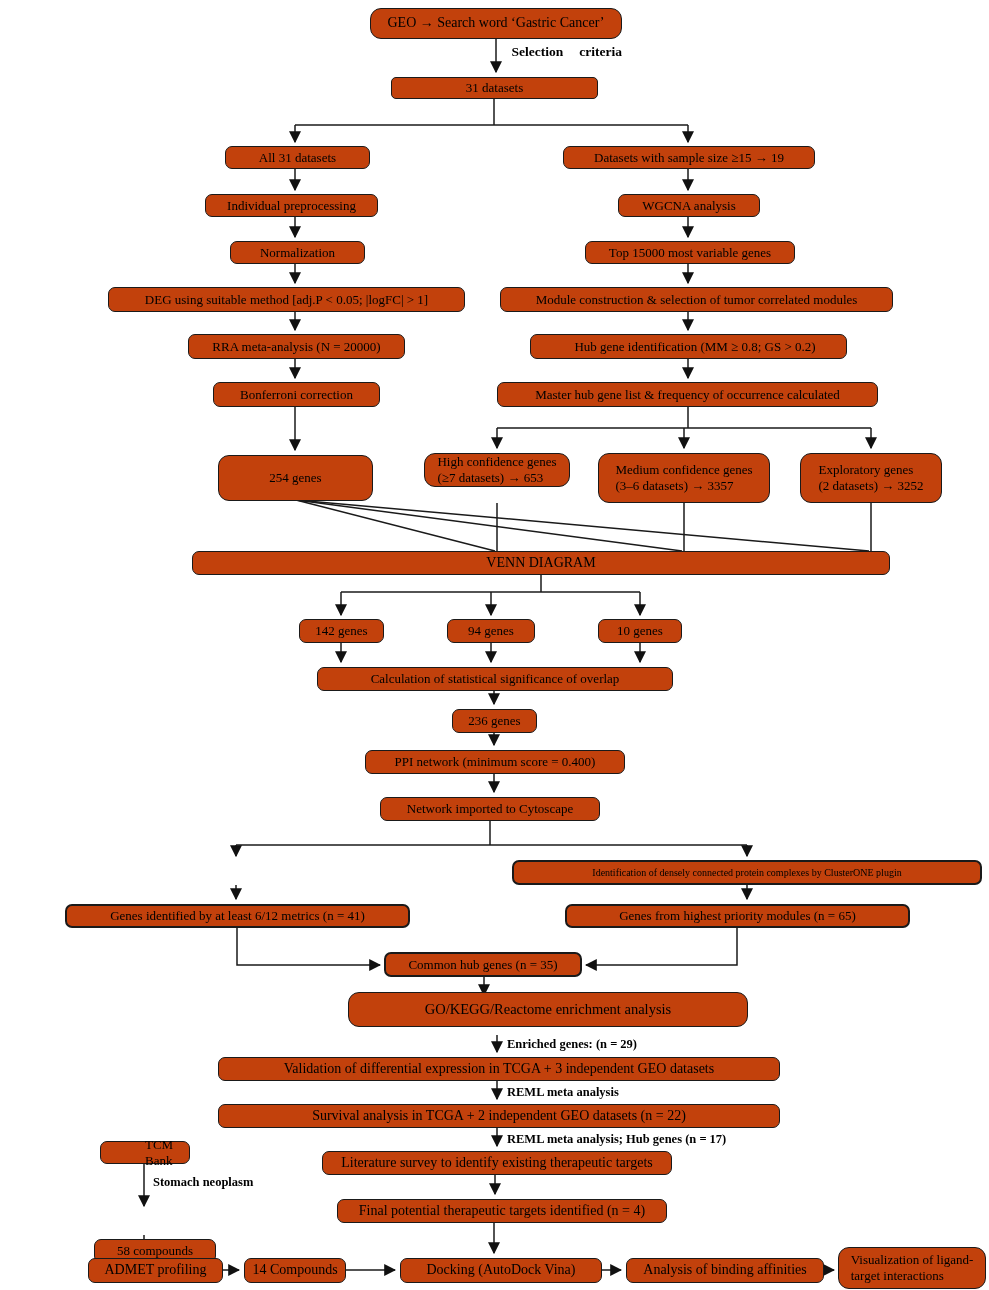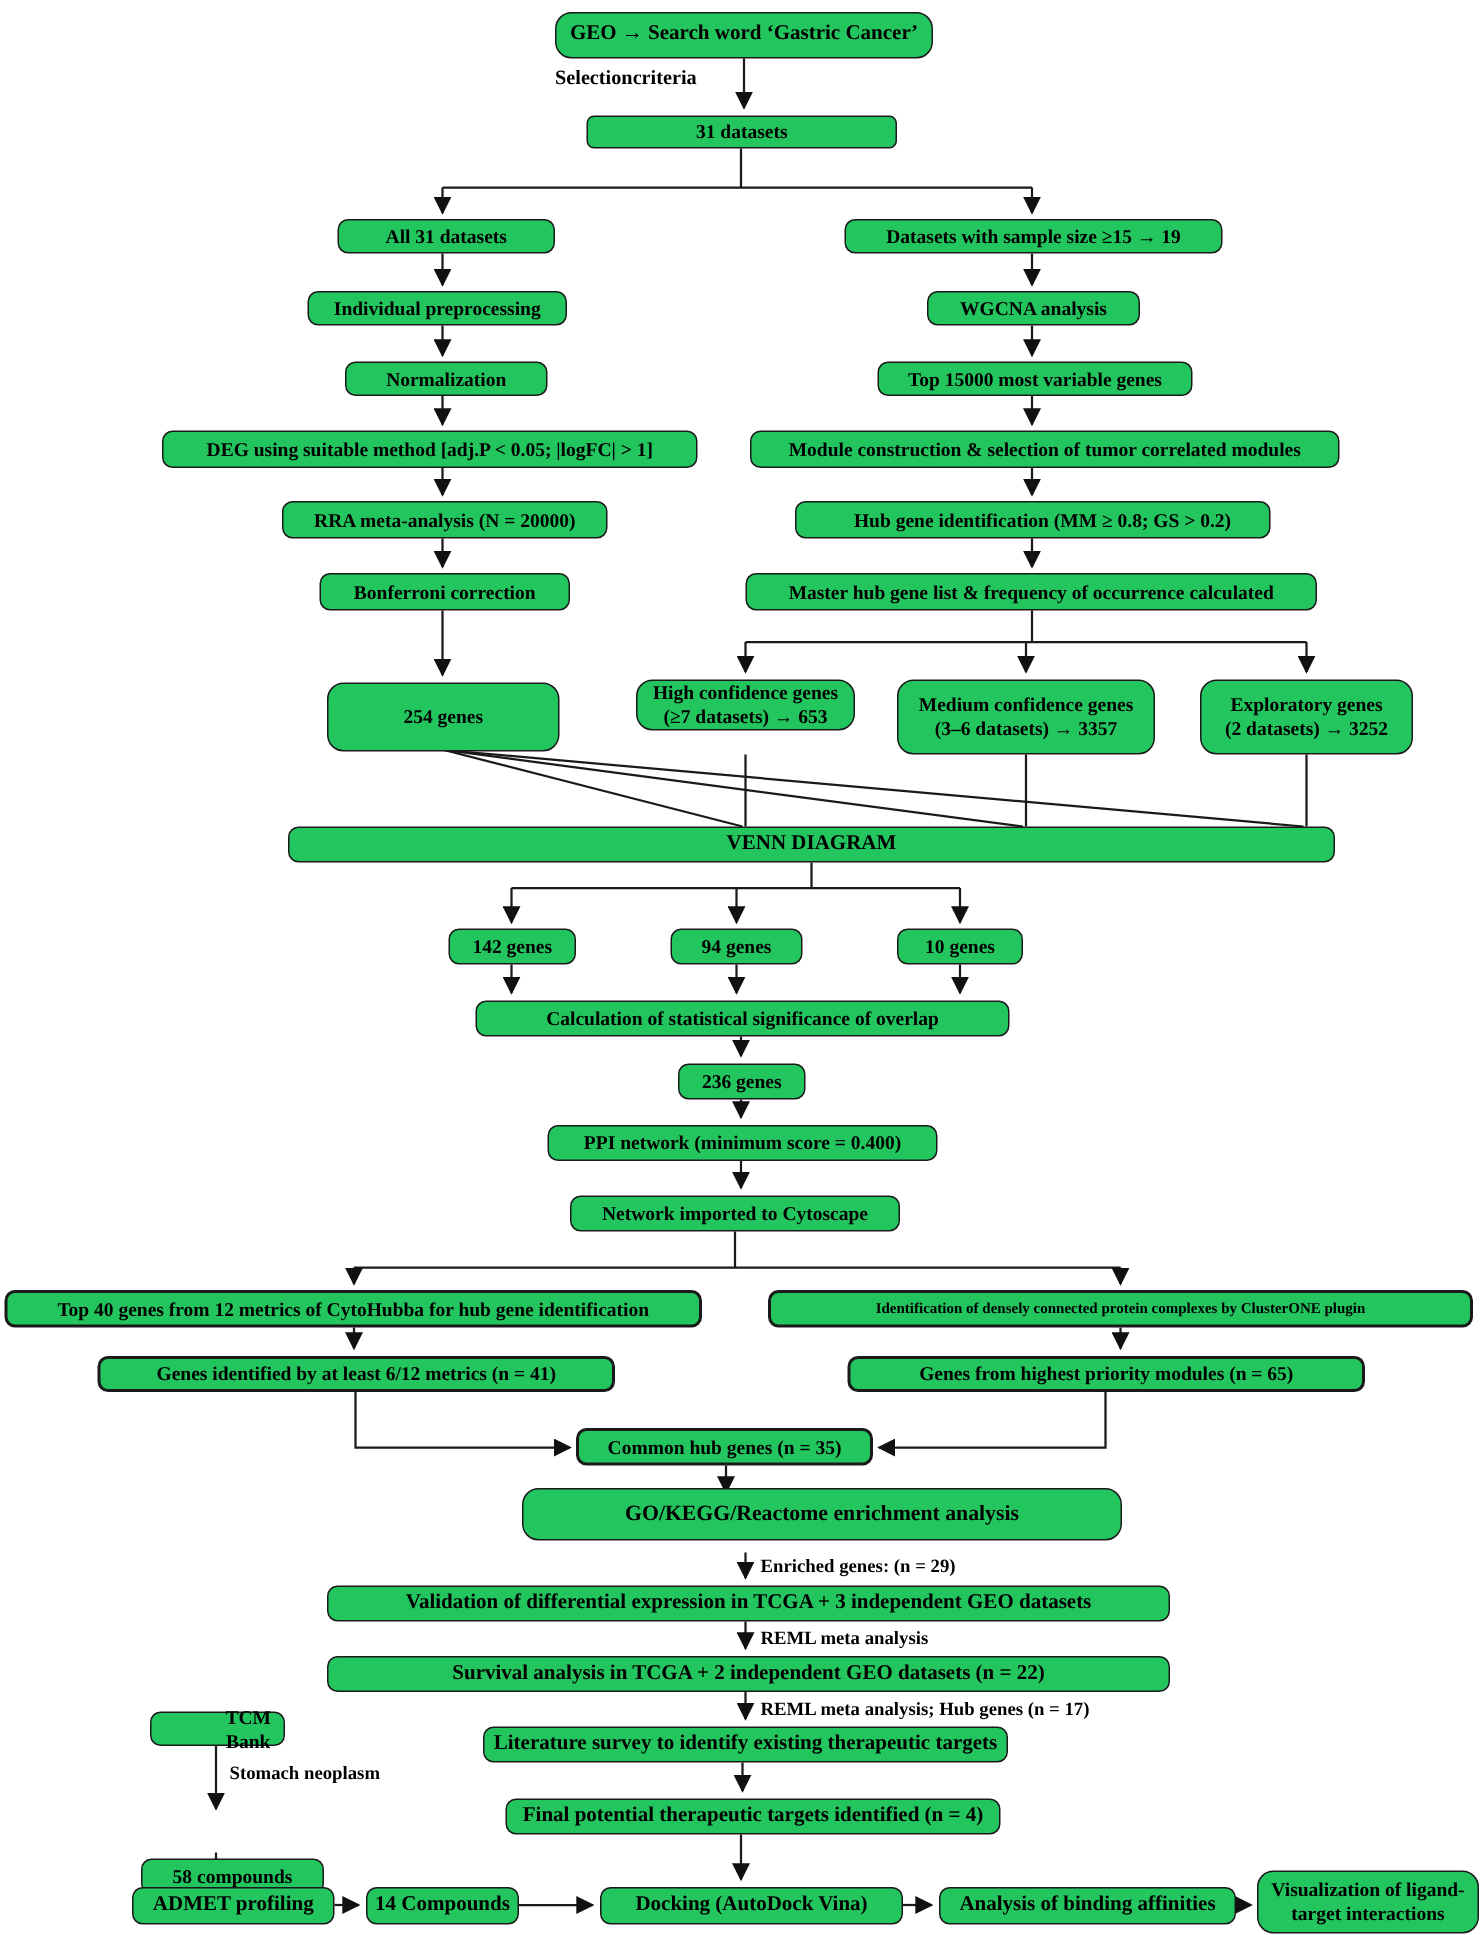--- a/index.html
+++ b/index.html
@@ -8,47 +8,47 @@
     width:989px;height:1290px;
     background:#ffffff;
     font-family:"Liberation Serif","DejaVu Serif",serif;
     color:#000;
     overflow:hidden;
   }
   #wires{position:absolute;left:0;top:0;width:989px;height:1290px;pointer-events:none;}
   .box{
     position:absolute;
     box-sizing:border-box;
-    background:#22c55e;
+    background:#c2410c;
     border:1.6px solid #1a1a1a;
     border-radius:7px;
     display:flex;align-items:center;justify-content:center;
-    text-align:center;
-    font-weight:bold;
+    text-align:left;
+    font-weight:normal;
     font-size:13px;
     line-height:1.2;
     white-space:pre-line;
     padding:0 3px;
     z-index:2;
   }
   .r10{border-radius:11px;}
   .thick{border-width:2px;}
   .fs12{font-size:10px;}
   .fs14{font-size:14px;}
   .fs15{font-size:14.5px;}
   .edge-label{
     position:absolute;
     font-weight:bold;
     font-size:12.5px;
     white-space:nowrap;
     z-index:3;
   }
   .sel-wrap{
     position:absolute;left:370px;top:44px;width:252px;
-    display:flex;justify-content:flex-start;gap:0;
+    display:flex;justify-content:flex-end;gap:16px;
     font-weight:bold;font-size:13.5px;z-index:1;
   }
 </style>
 </head>
 <body>
 
 <div id="canvas">
 
   <svg id="wires" width="989" height="1290" viewBox="0 0 989 1290" fill="none" stroke="#1a1a1a" stroke-width="1.5">
     <defs>
@@ -174,21 +174,20 @@
 
   <div class="box" style="left:299px;top:619px;width:85px;height:24px;">142 genes</div>
   <div class="box" style="left:447px;top:619px;width:88px;height:24px;">94 genes</div>
   <div class="box" style="left:598px;top:619px;width:84px;height:24px;">10 genes</div>
 
   <div class="box" style="left:317px;top:667px;width:356px;height:24px;">Calculation of statistical significance of overlap</div>
   <div class="box" style="left:452px;top:709px;width:85px;height:24px;">236 genes</div>
   <div class="box" style="left:365px;top:750px;width:260px;height:24px;">PPI network (minimum score = 0.400)</div>
   <div class="box" style="left:380px;top:797px;width:220px;height:24px;">Network imported to Cytoscape</div>
 
-  <div class="box thick" style="left:3px;top:860px;width:465px;height:25px;">Top 40 genes from 12 metrics  of CytoHubba for hub gene identification</div>
   <div class="box thick fs12" style="left:512px;top:860px;width:470px;height:25px;">Identification of densely connected protein complexes by ClusterONE plugin</div>
 
   <div class="box thick" style="left:65px;top:904px;width:345px;height:24px;">Genes identified by at least 6/12 metrics (n = 41)</div>
   <div class="box thick" style="left:565px;top:904px;width:345px;height:24px;">Genes from highest priority modules  (n = 65)</div>
 
   <div class="box thick" style="left:384px;top:952px;width:198px;height:25px;">Common hub genes (n = 35)</div>
 
   <div class="box r10 fs15" style="left:300px;top:992px;width:400px;height:35px;margin-left:48px;">GO/KEGG/Reactome enrichment analysis</div>
 
   <div class="box fs14" style="left:218px;top:1057px;width:562px;height:24px;">Validation of differential expression in TCGA + 3 independent GEO datasets</div>

